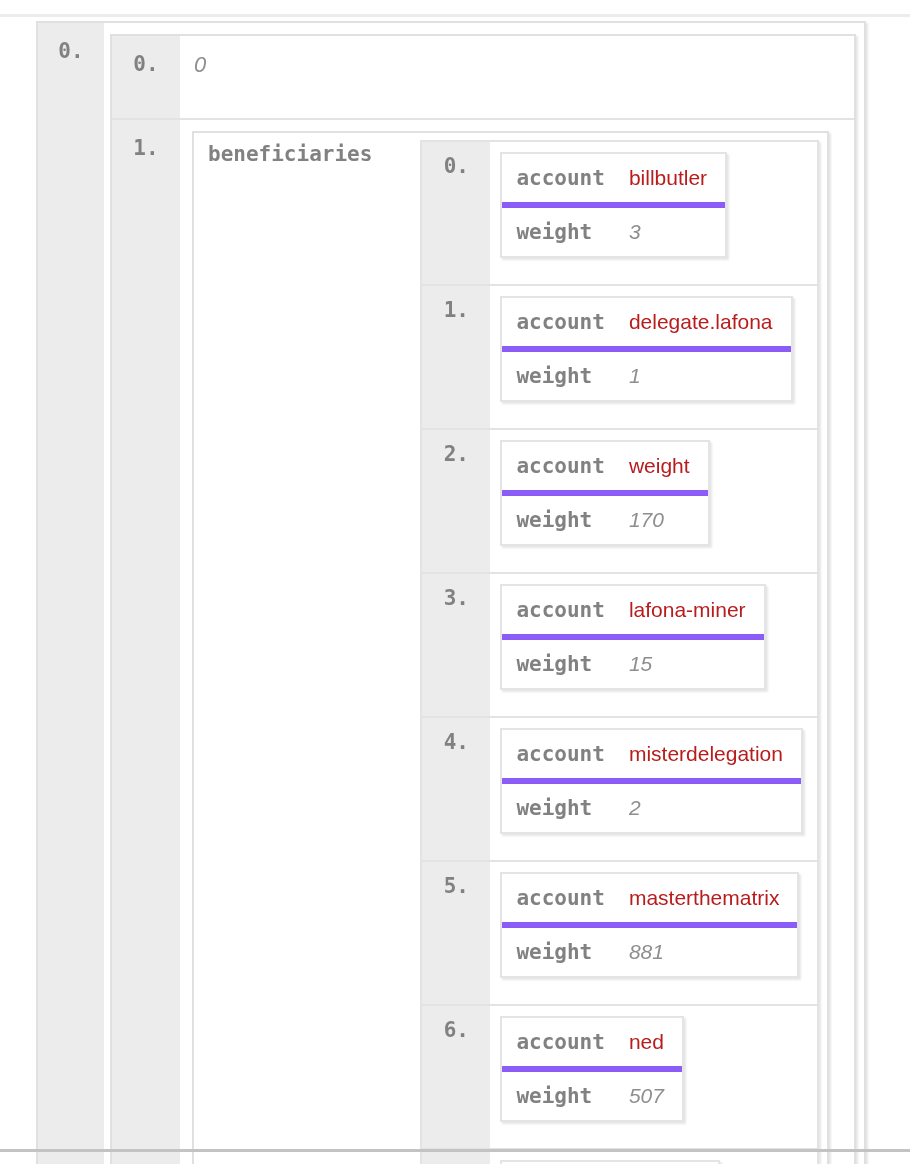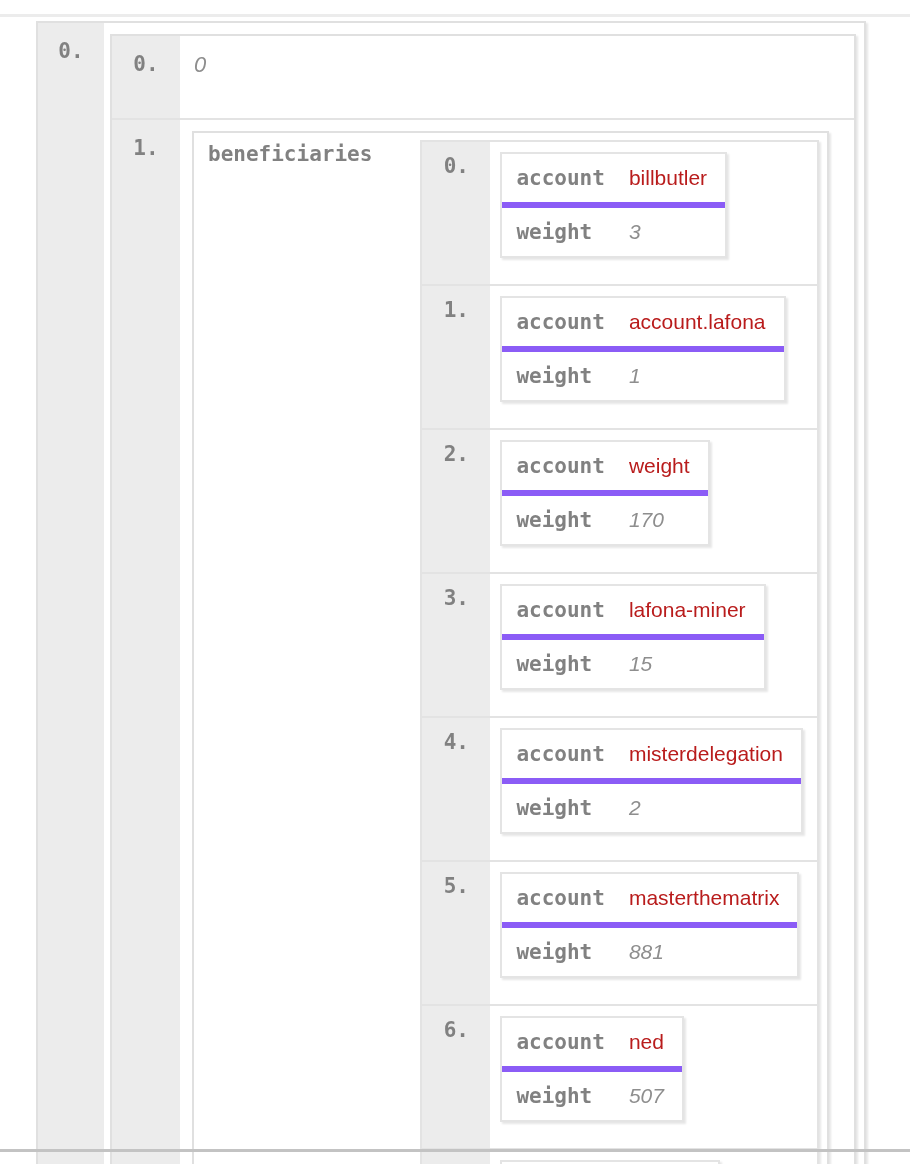--- a/index.html
+++ b/index.html
@@ -137,21 +137,21 @@
     </td>
   </tr>
 
   <tr>
     <td class="idx">1.</td>
     <td class="arr-val">
       <table class="item-table">
         <tbody>
           <tr>
             <td class="k">account</td>
-            <td class="v val-str">account.lafona</td>
+            <td class="v val-str">delegate.lafona</td>
           </tr>
           <tr class="sep">
             <td class="k">weight</td>
             <td class="v val-num">1</td>
           </tr>
         </tbody>
       </table>
     </td>
   </tr>
 

